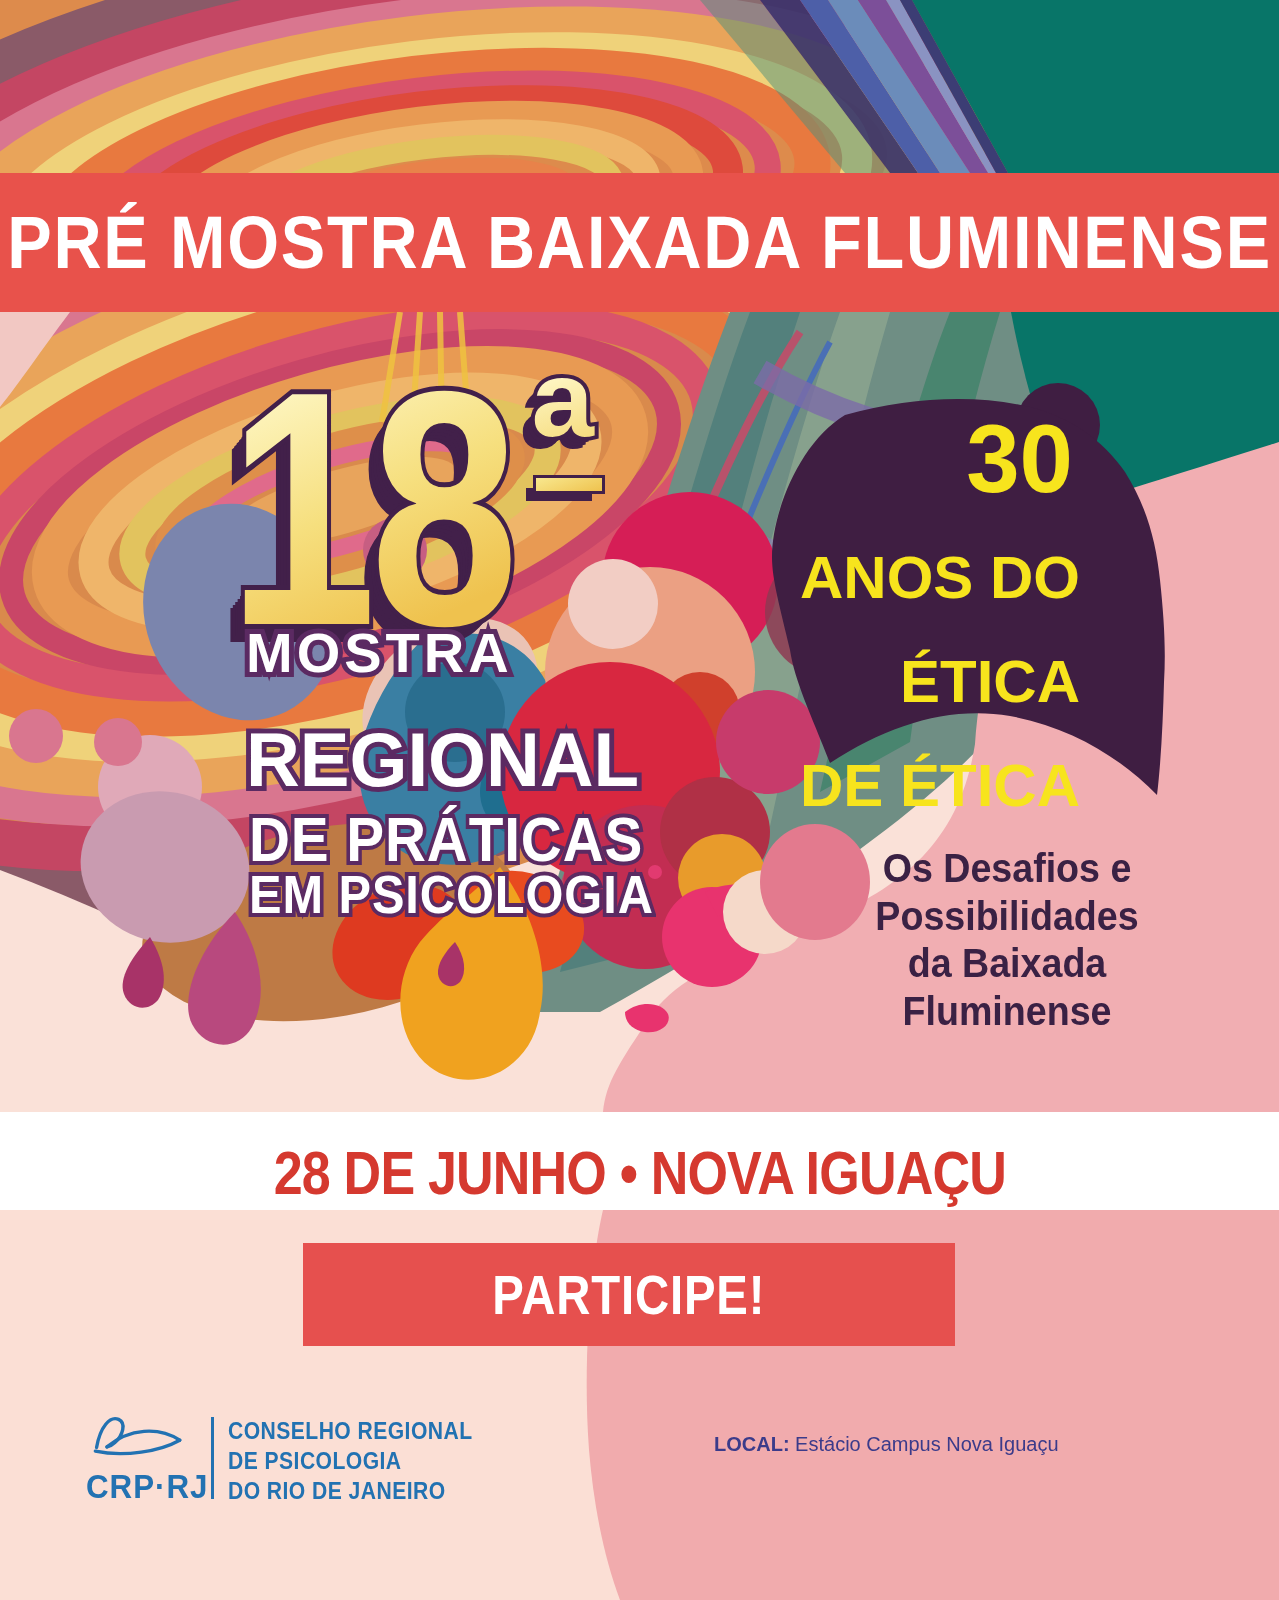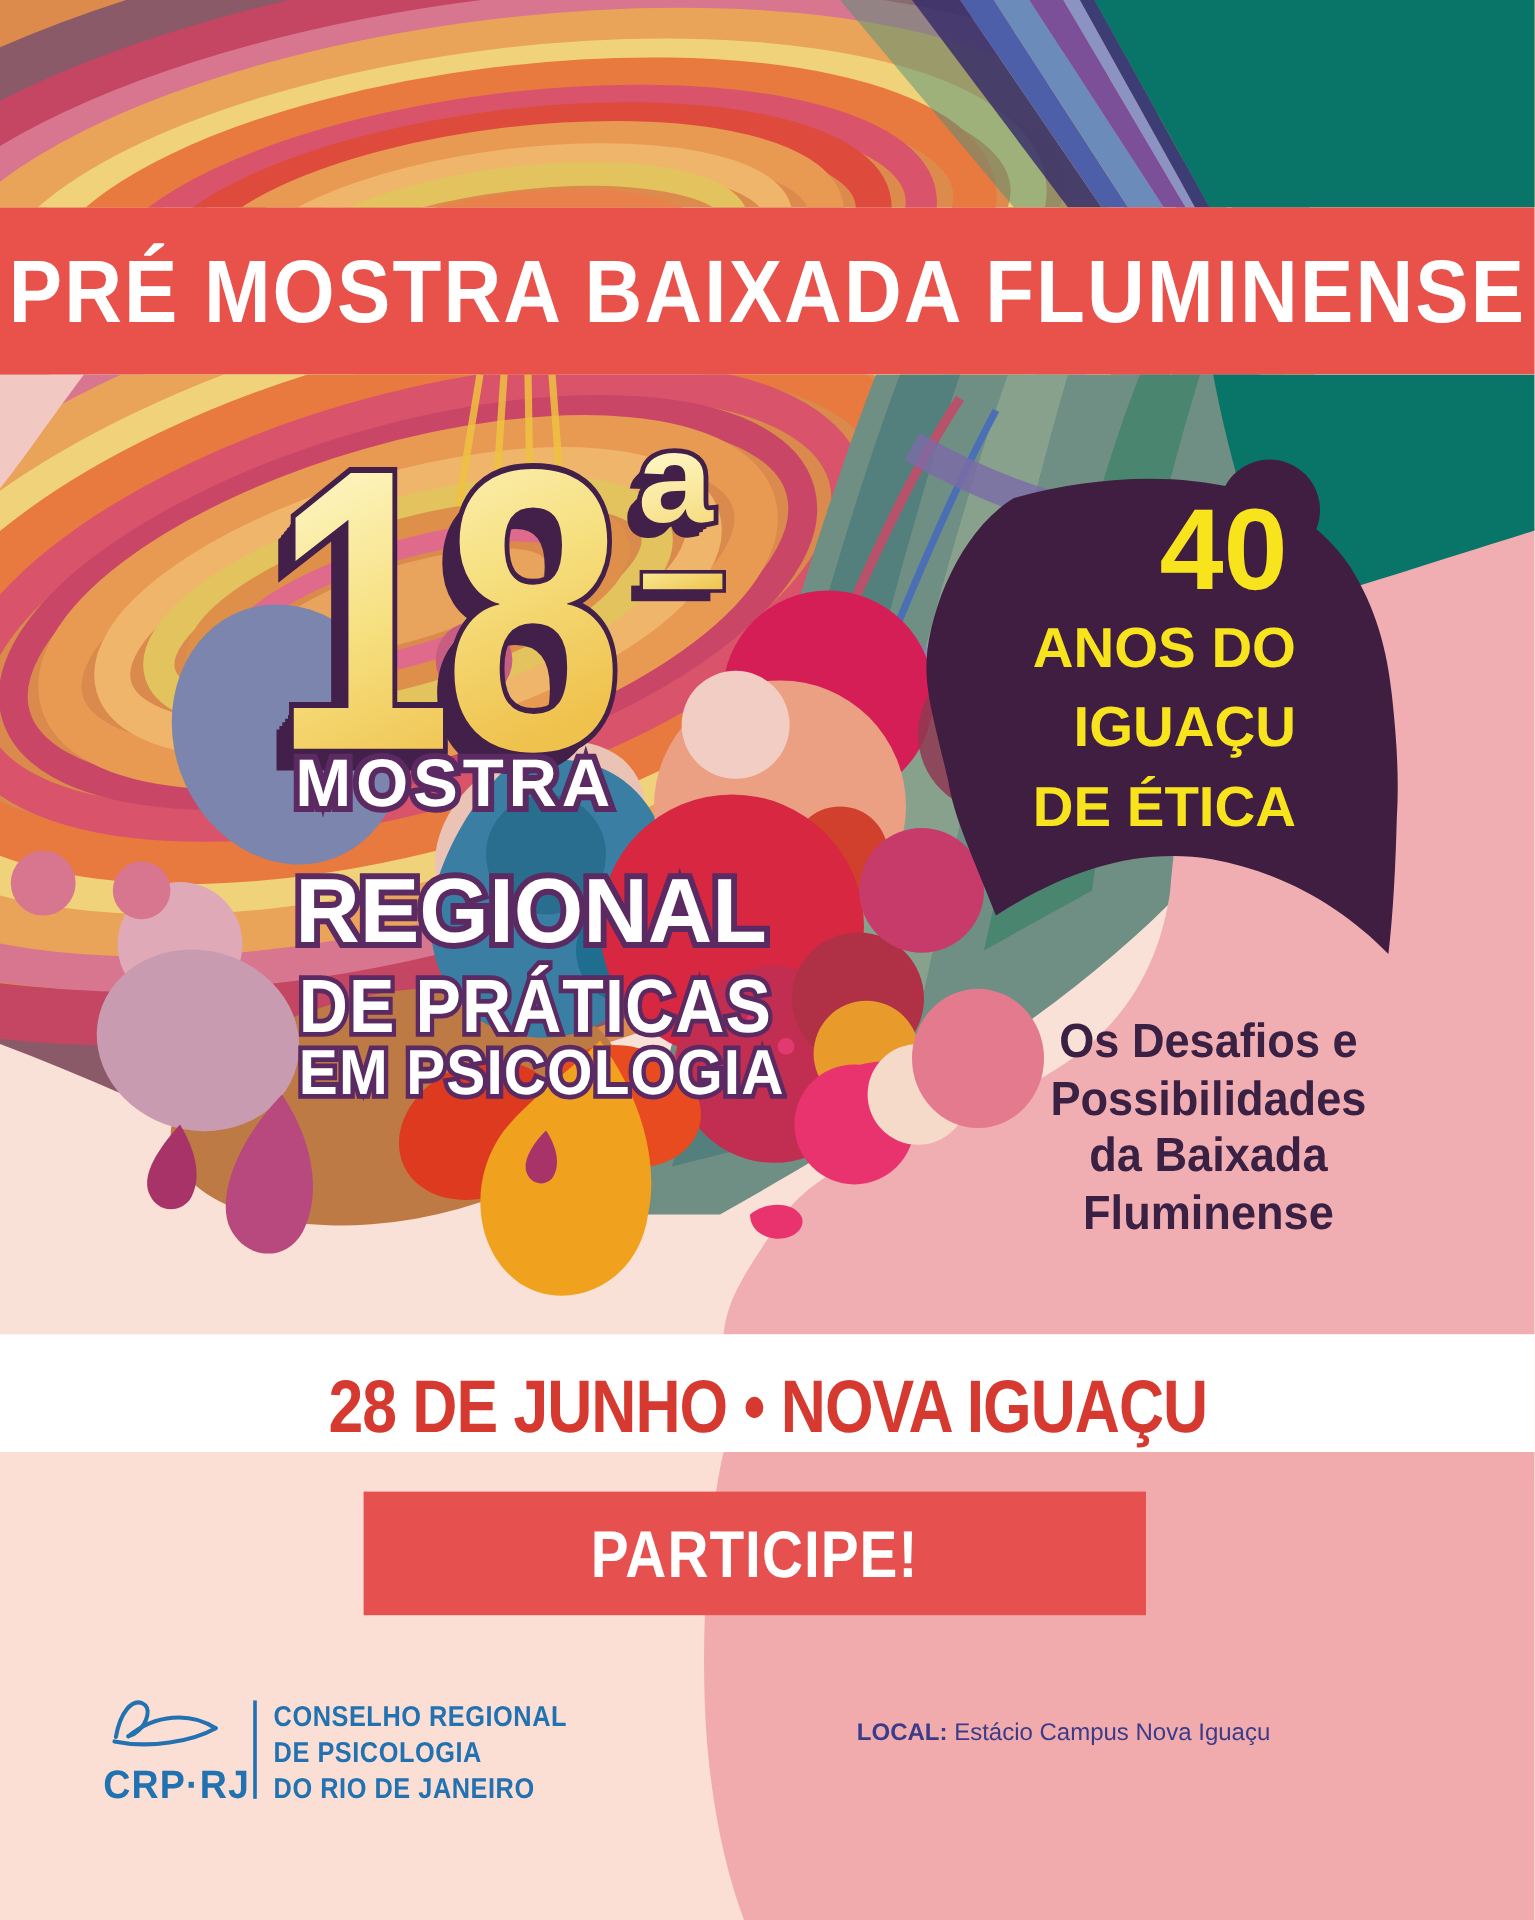--- a/index.html
+++ b/index.html
@@ -60,21 +60,21 @@
   .hl .fill{position:relative;color:#ffffff;}
   .hl1{left:246px;top:620px;font-size:56px;letter-spacing:4px;}
   .hl2{left:246px;top:716px;font-size:76px;letter-spacing:0;transform:scaleX(.98);}
   .hl3{left:249px;top:803px;font-size:63px;letter-spacing:1px;transform:scaleX(.90);}
   .hl3 .stroke,.hl4 .stroke{-webkit-text-stroke:8px #5B2A62;}
   .hl4{left:249px;top:864px;font-size:53px;letter-spacing:1px;transform:scaleX(.92);}
 
   
   .bubble-text{right:199px;top:411px;text-align:right;color:#F7E41D;font-weight:bold;}
   .bubble-text .b20{font-size:96px;line-height:96px;margin-right:7px;}
-  .bubble-text .bline{font-size:47px;line-height:66px;}
+  .bubble-text .bline{font-size:60px;line-height:66px;margin-top:38px;}
 
   
   .theme{left:832px;top:845px;width:350px;text-align:center;color:#3A2144;
          font-weight:bold;font-size:40px;line-height:47.5px;transform:scaleX(.94);}
 
   
   .band-white{left:0;top:1112px;width:1279px;height:120px;background:#ffffff;
               display:flex;align-items:center;justify-content:center;}
   .band-white span{color:#D5392F;font-weight:bold;font-size:62px;letter-spacing:-1px;
                    transform:scaleX(.84);white-space:nowrap;}
@@ -255,23 +255,23 @@
   <div class="hl hl3">
     <span class="stroke">DE PRÁTICAS</span>
     <span class="fill">DE PRÁTICAS</span>
   </div>
   <div class="hl hl4">
     <span class="stroke">EM PSICOLOGIA</span>
     <span class="fill">EM PSICOLOGIA</span>
   </div>
 
   <div class="abs bubble-text">
-    <div class="b20">40</div>
+    <div class="b20">30</div>
     <div class="bline">ANOS DO</div>
-    <div class="bline">IGUAÇU</div>
+    <div class="bline">ÉTICA</div>
     <div class="bline">DE ÉTICA</div>
   </div>
 
   <div class="abs theme">
     <div>Os Desafios e</div>
     <div>Possibilidades</div>
     <div>da Baixada</div>
     <div>Fluminense</div>
   </div>
 

